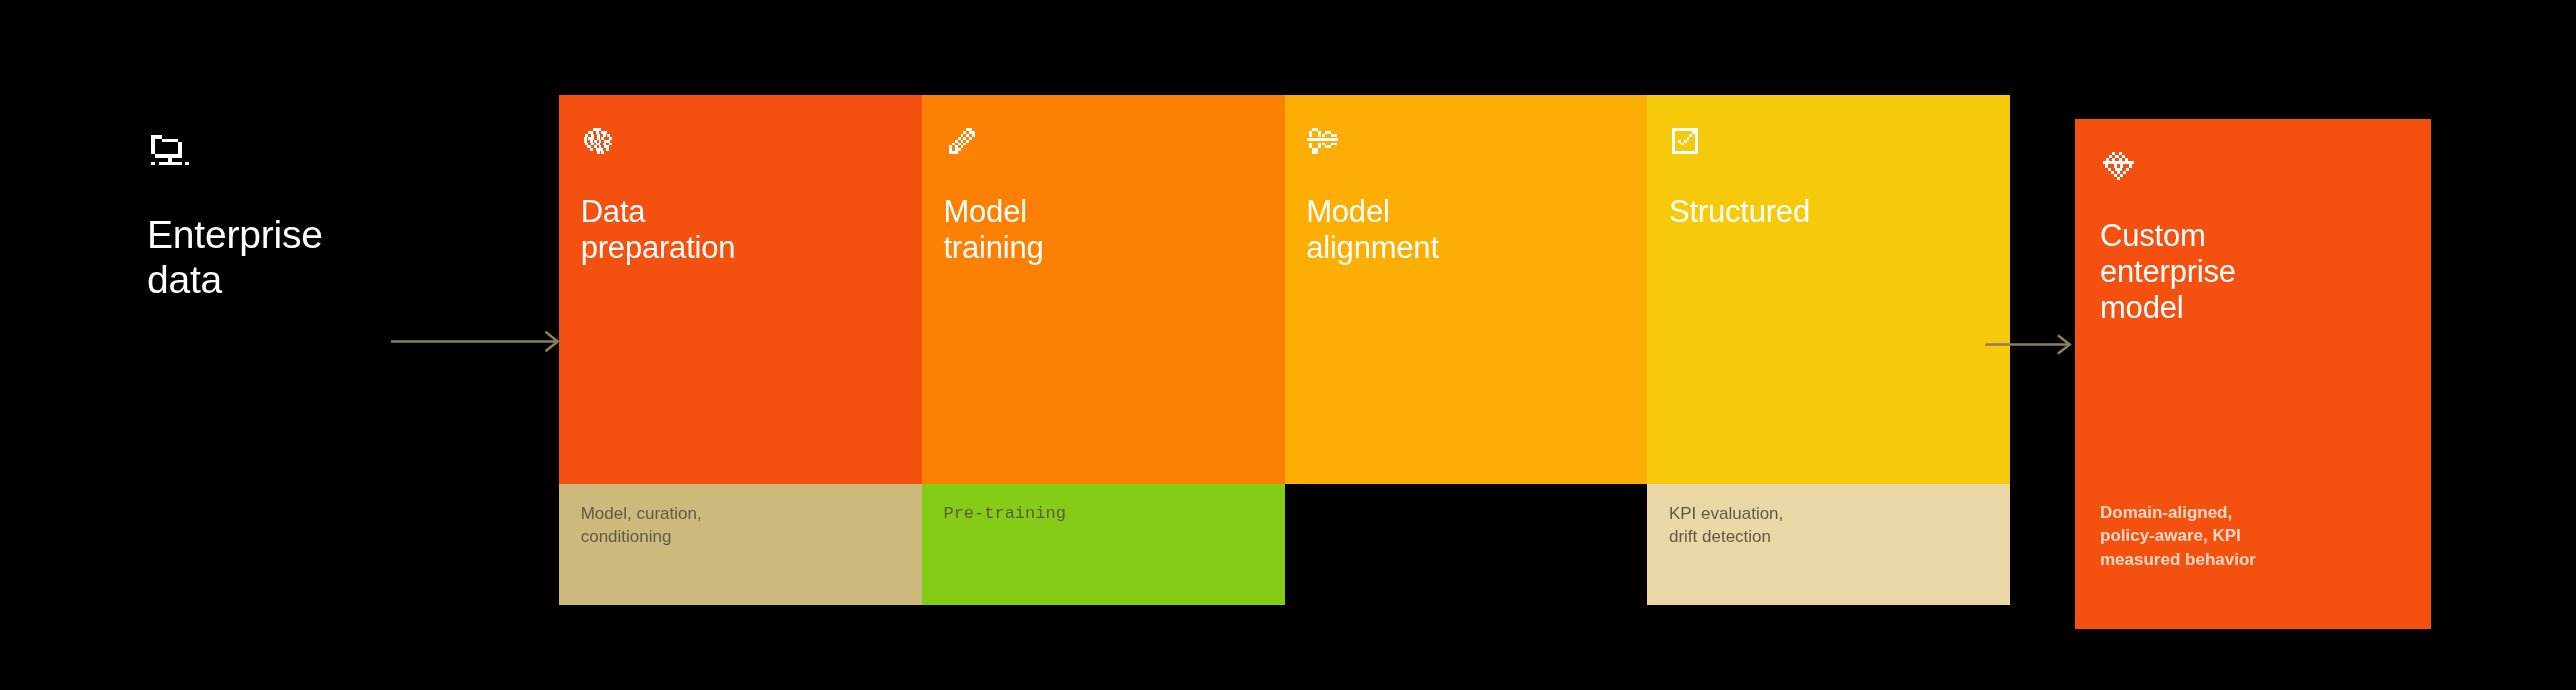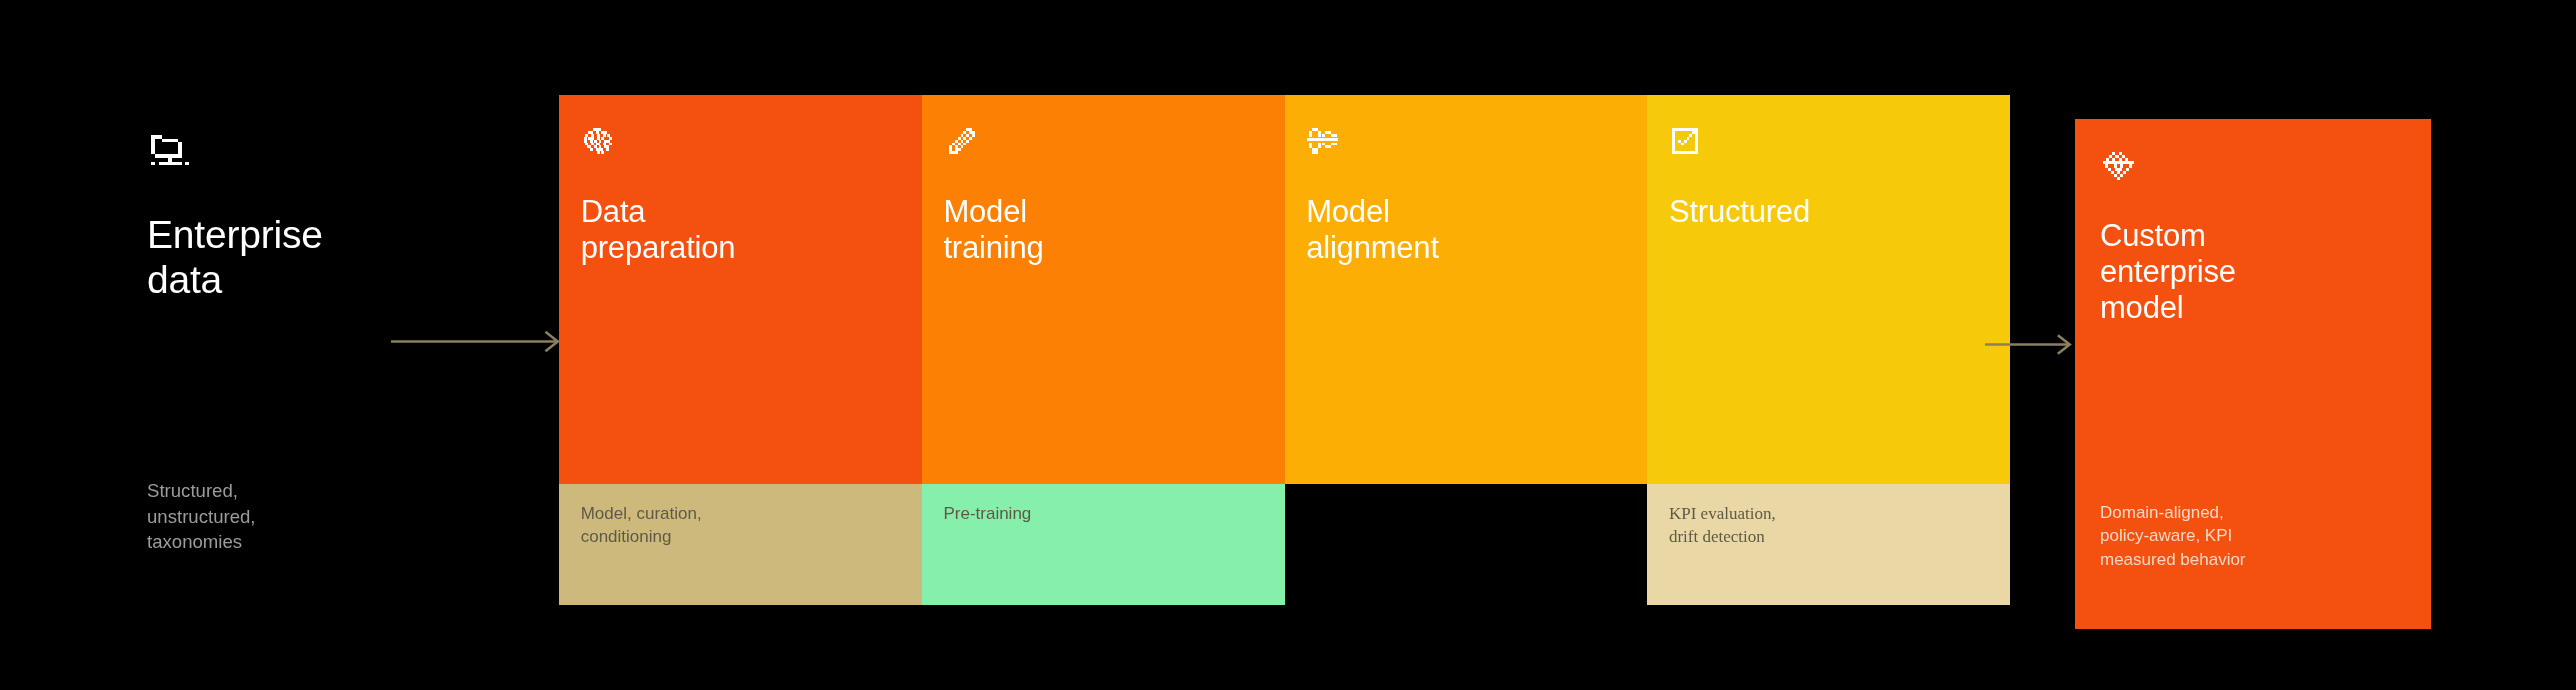--- a/index.html
+++ b/index.html
@@ -50,21 +50,21 @@
     position:absolute;left:2075px;top:95px;width:356px;height:510px;
     box-sizing:border-box;padding:30px 25px 0 25px;margin-top:24px;
   }
   .outcome-icon{width:37px;height:37px;display:block;margin-bottom:32px;}
   .outcome-title{
     color:#ffffff;font-size:31px;line-height:1.16;font-weight:400;
     letter-spacing:-0.2px;white-space:pre-line;margin:0;
   }
   .outcome-caption{
     position:absolute;left:25px;top:382px;width:268px;
-    color:#ffd9c4;font-size:17px;line-height:1.38;font-weight:400;
+    color:#ffd9c4;font-size:17px;line-height:1.38;font-weight:700;
     white-space:pre-line;margin:0;
   }
 </style>
 </head>
 <body>
 
 <div class="canvas">
 
   <div class="source">
     <span class="src-icon">
@@ -85,23 +85,20 @@
           <rect x="2" y="17" width="2" height="2"></rect>
           <rect x="6" y="17" width="12" height="2"></rect>
           <rect x="20" y="17" width="2" height="2"></rect>
         </g>
       </svg>
     </span>
     <h1 class="src-title">Enterprise
 data</h1>
   </div>
 
-  <p class="src-caption">Structured,
-unstructured,
-taxonomies</p>
 
   <div class="arrow" id="arrow-1">
     <svg viewBox="0 0 340 60" width="175" height="31" preserveAspectRatio="none">
       <path d="M0 30 H322" stroke="#8a7f5e" stroke-width="5" fill="none"></path>
       <path d="M300 11 L324 30 L300 49" stroke="#8a7f5e" stroke-width="5" fill="none"></path>
     </svg>
   </div>
 
   <div class="pipeline">
 
@@ -178,21 +175,21 @@
                 <rect x="12" y="14" width="2" height="2"></rect>
               <rect x="4" y="16" width="2" height="2"></rect>
                 <rect x="8" y="16" width="4" height="2"></rect>
               <rect x="4" y="18" width="6" height="2"></rect>
             </g>
           </svg>
         </span>
         <h2 class="stage-title">Model
 training</h2>
       </div>
-      <div class="stage-foot" style="background:#86efac;">Pre-training</div>
+      <div class="stage-foot" style="background:#84cc16;font-family:Liberation Mono, monospace;">Pre-training</div>
     </div>
 
     <div class="stage">
       <div class="stage-body" style="background:#FCAE04;">
         <span class="stage-icon">
           <svg viewBox="0 0 24 24" width="35" height="35" shape-rendering="crispEdges">
             <g fill="#ffffff">
               <rect x="4" y="2" width="4" height="2"></rect>
               <rect x="2" y="4" width="2" height="2"></rect>
                 <rect x="8" y="4" width="2" height="2"></rect>
@@ -233,21 +230,21 @@
               <rect x="14" y="6" width="2" height="2"></rect>
               <rect x="12" y="8" width="2" height="2"></rect>
               <rect x="10" y="10" width="2" height="2"></rect>
               <rect x="8" y="12" width="2" height="2"></rect>
               <rect x="6" y="10" width="2" height="2"></rect>
             </g>
           </svg>
         </span>
         <h2 class="stage-title">Structured</h2>
       </div>
-      <div class="stage-foot" style="background:#E9D8A5;font-family:Liberation Serif, serif;">KPI evaluation,
+      <div class="stage-foot" style="background:#E9D8A5;">KPI evaluation,
 drift detection</div>
     </div>
 
   </div>
 
   <div class="arrow" id="arrow-2">
     <svg viewBox="0 0 180 60" width="93" height="31" preserveAspectRatio="none">
       <path d="M0 30 H162" stroke="#8a7f5e" stroke-width="5" fill="none"></path>
       <path d="M141 12 L164 30 L141 48" stroke="#8a7f5e" stroke-width="5" fill="none"></path>
     </svg>

